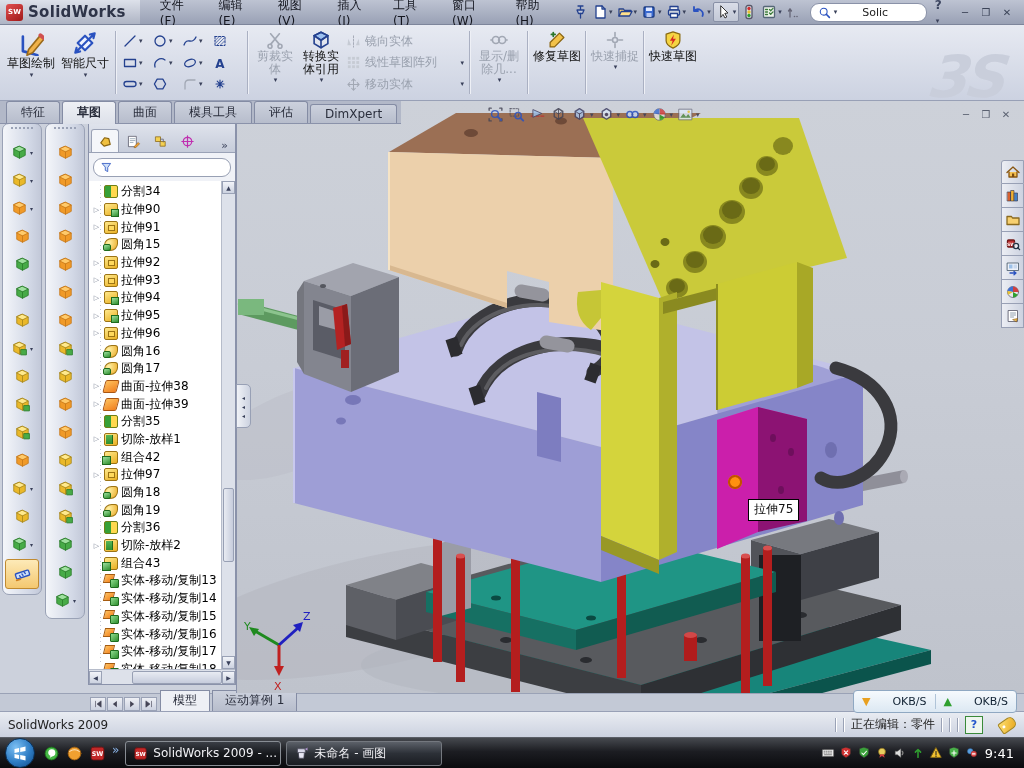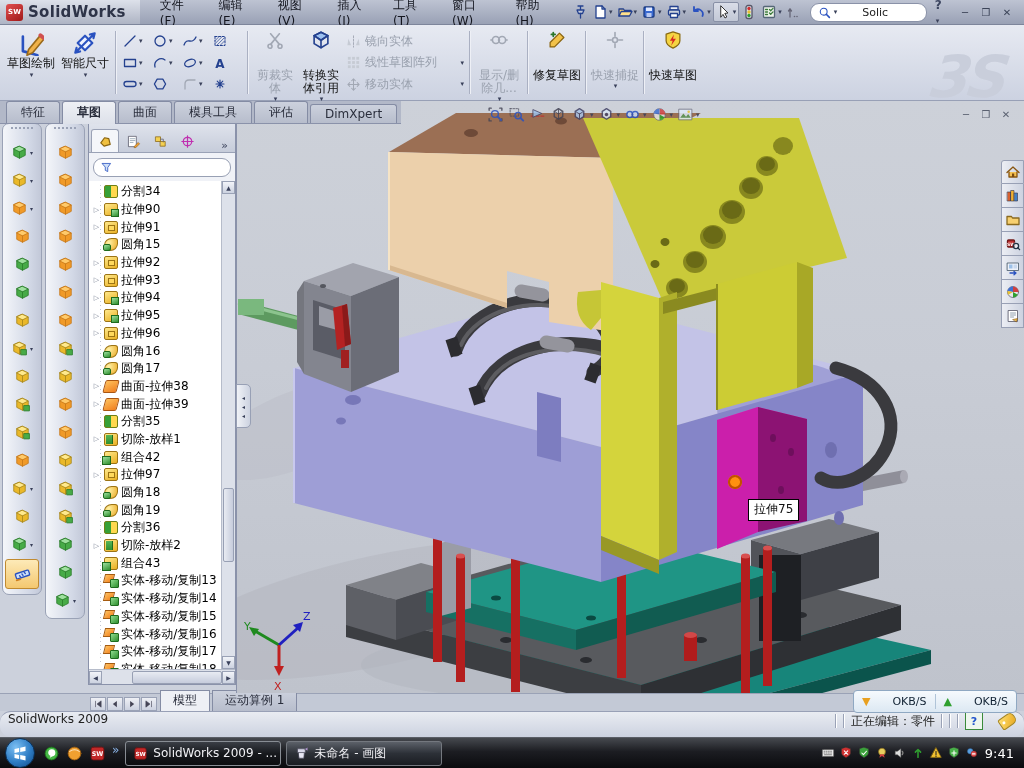--- a/index.html
+++ b/index.html
@@ -30,21 +30,21 @@
     color:#3c4458;font-size:10px;border-radius:2px;}
   
   #cmdbar{position:absolute;left:0;top:25px;width:1024px;height:76px;
     background:linear-gradient(#e7eaf2,#ccd2e1);border-bottom:1px solid #98a0b6;box-sizing:border-box;
     display:flex;align-items:stretch;padding:2px 4px;}
   .vsep{width:1px;background:#aab0c2;border-right:1px solid #eef0f6;margin:4px 3px;}
   .bigbtn{width:54px;display:flex;flex-direction:column;align-items:center;justify-content:flex-start;
     padding-top:3px;gap:1px;}
   .bigbtn .lbl{font-size:12px;line-height:13px;text-align:center;width:52px;}
   .btncol{display:flex;flex-direction:column;align-items:center;justify-content:flex-start;padding-top:3px;width:46px;}
-  .btncol .lbl{font-size:12px;line-height:13px;text-align:center;margin-top:19px;}
+  .btncol .lbl{font-size:12px;line-height:13px;text-align:center;}
   .dis{color:#9aa1ae;}
   #egrid{display:flex;flex-direction:column;justify-content:space-between;padding:3px 2px;}
   .erow{display:flex;align-items:center;height:22px;}
   .ecell{display:flex;align-items:center;width:30px;}
   #stackgrp{display:flex;flex-direction:column;justify-content:space-between;padding:4px 2px;width:118px;}
   .stackrow{display:flex;align-items:center;gap:4px;height:20px;}
   .stackrow .lbl{font-size:12px;white-space:nowrap;}
   .stackrow .caret{margin-left:auto;}
   #watermark{position:absolute;right:18px;top:18px;font-size:58px;font-style:italic;font-weight:bold;
     color:#c9cedb;transform:skewX(-8deg);letter-spacing:-4px;}
@@ -144,21 +144,21 @@
     border:1px solid #848ca4;border-bottom:none;margin-left:2px;color:#2a2e3c;}
   .dtab.active{background:#eef0f5;}
   #netwidget{position:absolute;left:853px;top:690px;width:162px;height:21px;z-index:8;
     background:linear-gradient(#f6fafd,#dce8f3);border:1px solid #8fa8c2;border-radius:4px;
     display:flex;align-items:center;font-size:11px;color:#123;}
   #netwidget .half{flex:1;display:flex;align-items:center;justify-content:space-between;padding:0 8px;}
   #netwidget .div{width:1px;height:15px;background:#b0c4d8;}
   .arrow-down{color:#e8a020;font-size:11px;} .arrow-up{color:#2fa02f;font-size:11px;}
   #statusbar{position:absolute;left:0;top:711px;width:1024px;height:26px;
     background:linear-gradient(#e9ecf2,#ccd2e0);border-top:1px solid #98a0b6;box-sizing:border-box;
-    display:flex;align-items:flex-start;padding:0 8px;color:#222;border-radius:11px;}
+    display:flex;align-items:center;padding:0 8px;color:#222;}
   #sbright{margin-left:auto;display:flex;align-items:center;gap:6px;}
   .ssep{width:1px;height:14px;background:#9aa2b6;border-right:1px solid #fff;}
   #sbhelp{width:16px;height:16px;border:1px solid #3a8a3a;background:#eef6ee;color:#2255cc;
     font-weight:bold;font-size:11px;display:flex;align-items:center;justify-content:center;}
   #sbtag{width:15px;height:10px;background:linear-gradient(135deg,#ffe070,#e8a820);border:1px solid #a8861a;
     border-radius:2px 5px 5px 2px;transform:rotate(-35deg);position:relative;margin-left:10px;}
   #sbtag:after{content:"";position:absolute;left:2px;top:3px;width:3px;height:3px;border-radius:50%;background:#fff;}
   
   #taskbar{position:absolute;left:0;top:737px;width:1024px;height:31px;
     background:linear-gradient(#46494f,#1c1d22 45%,#0a0b0e);display:flex;align-items:center;

